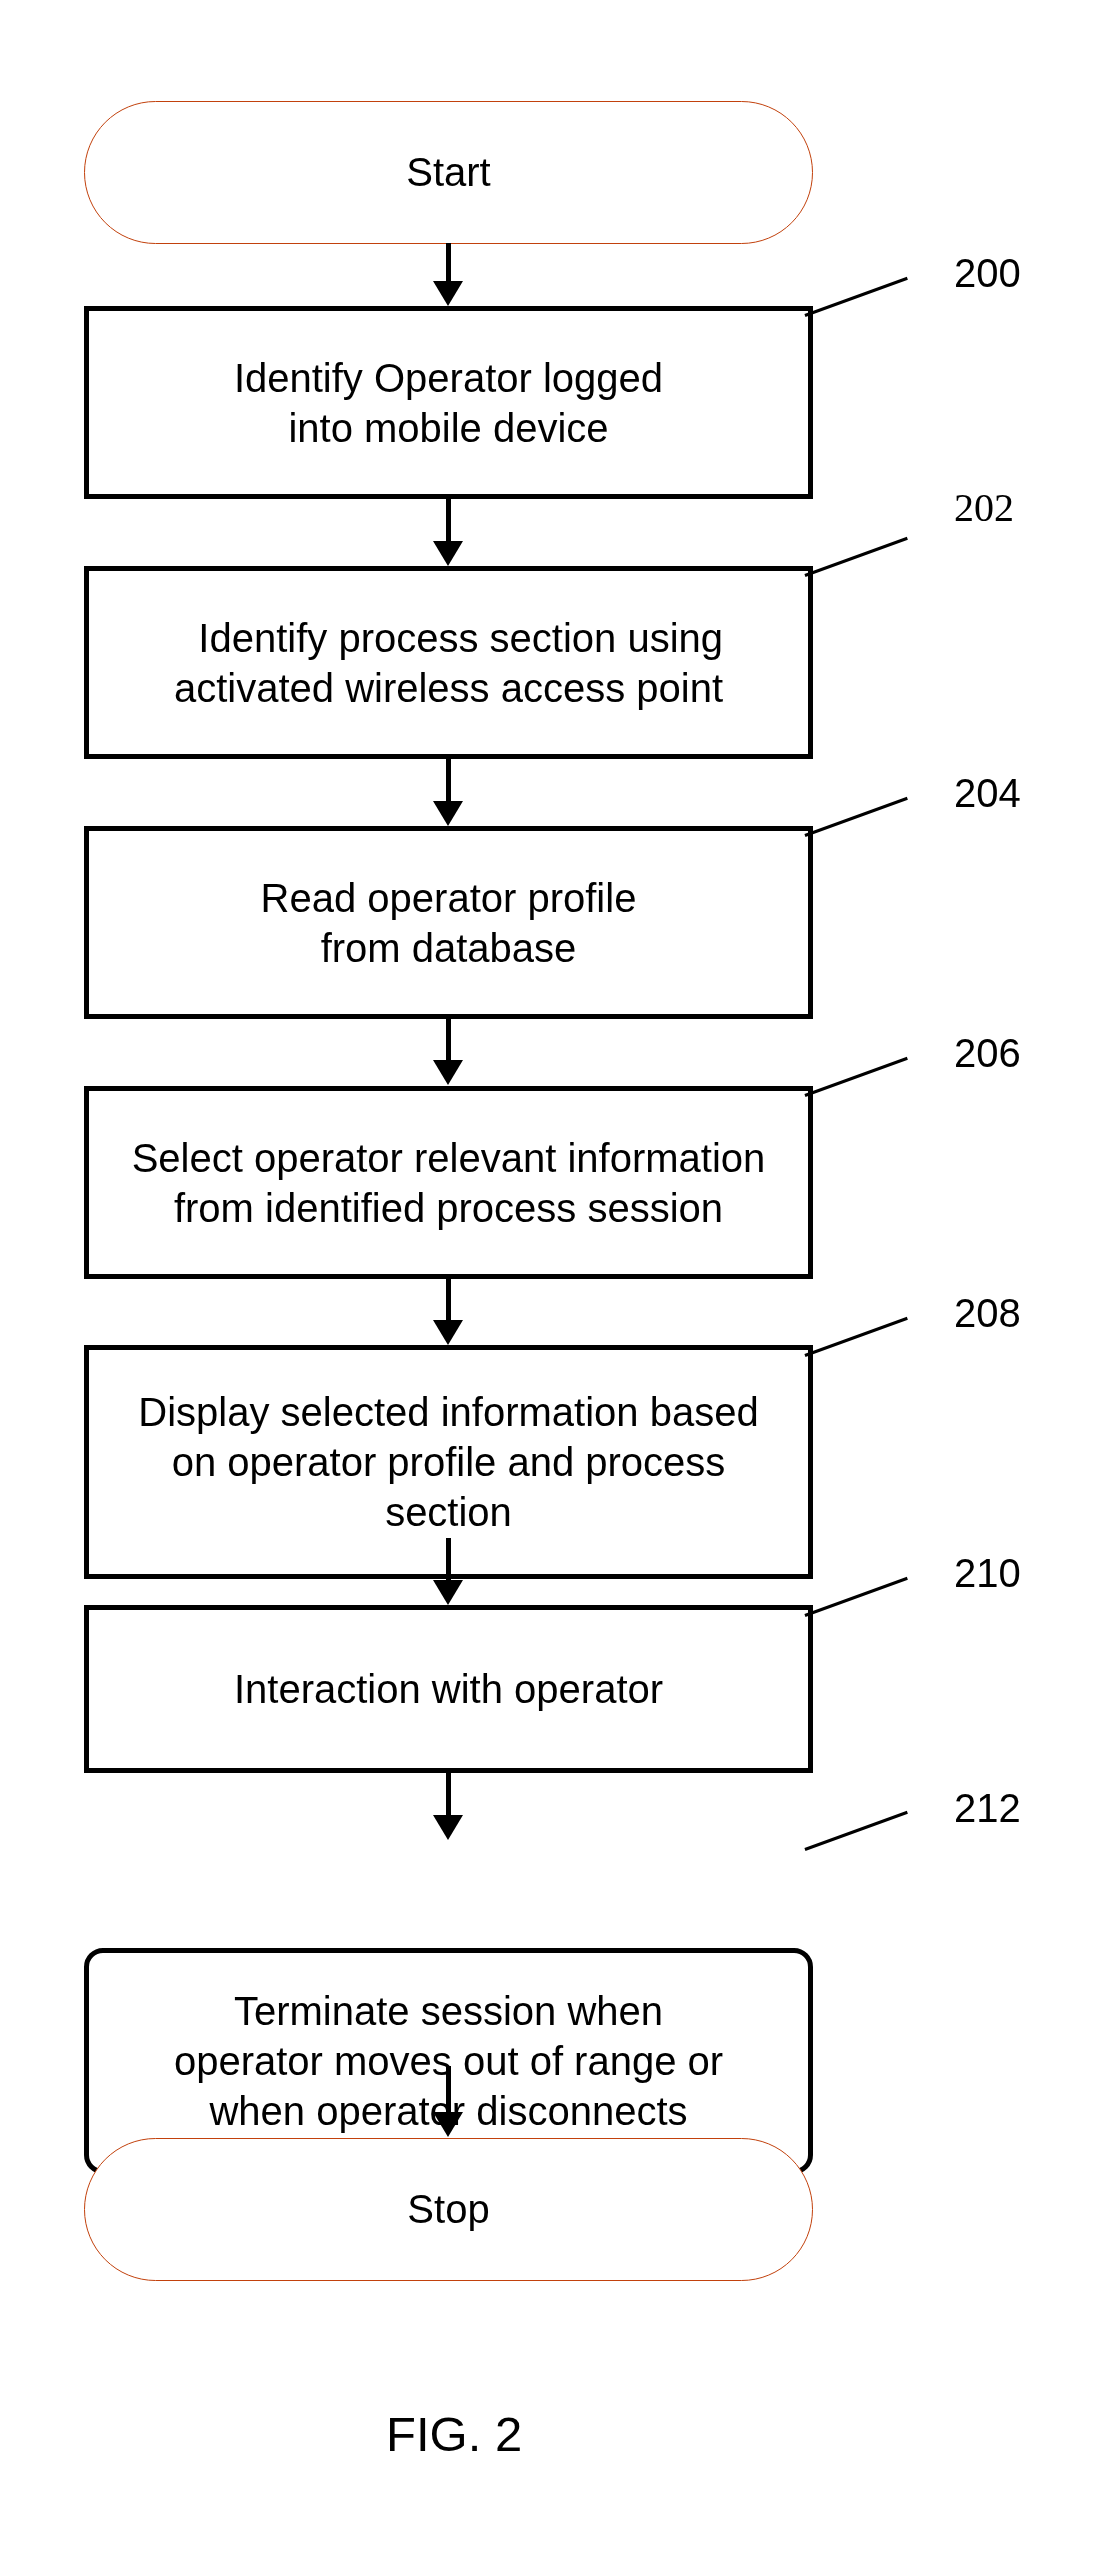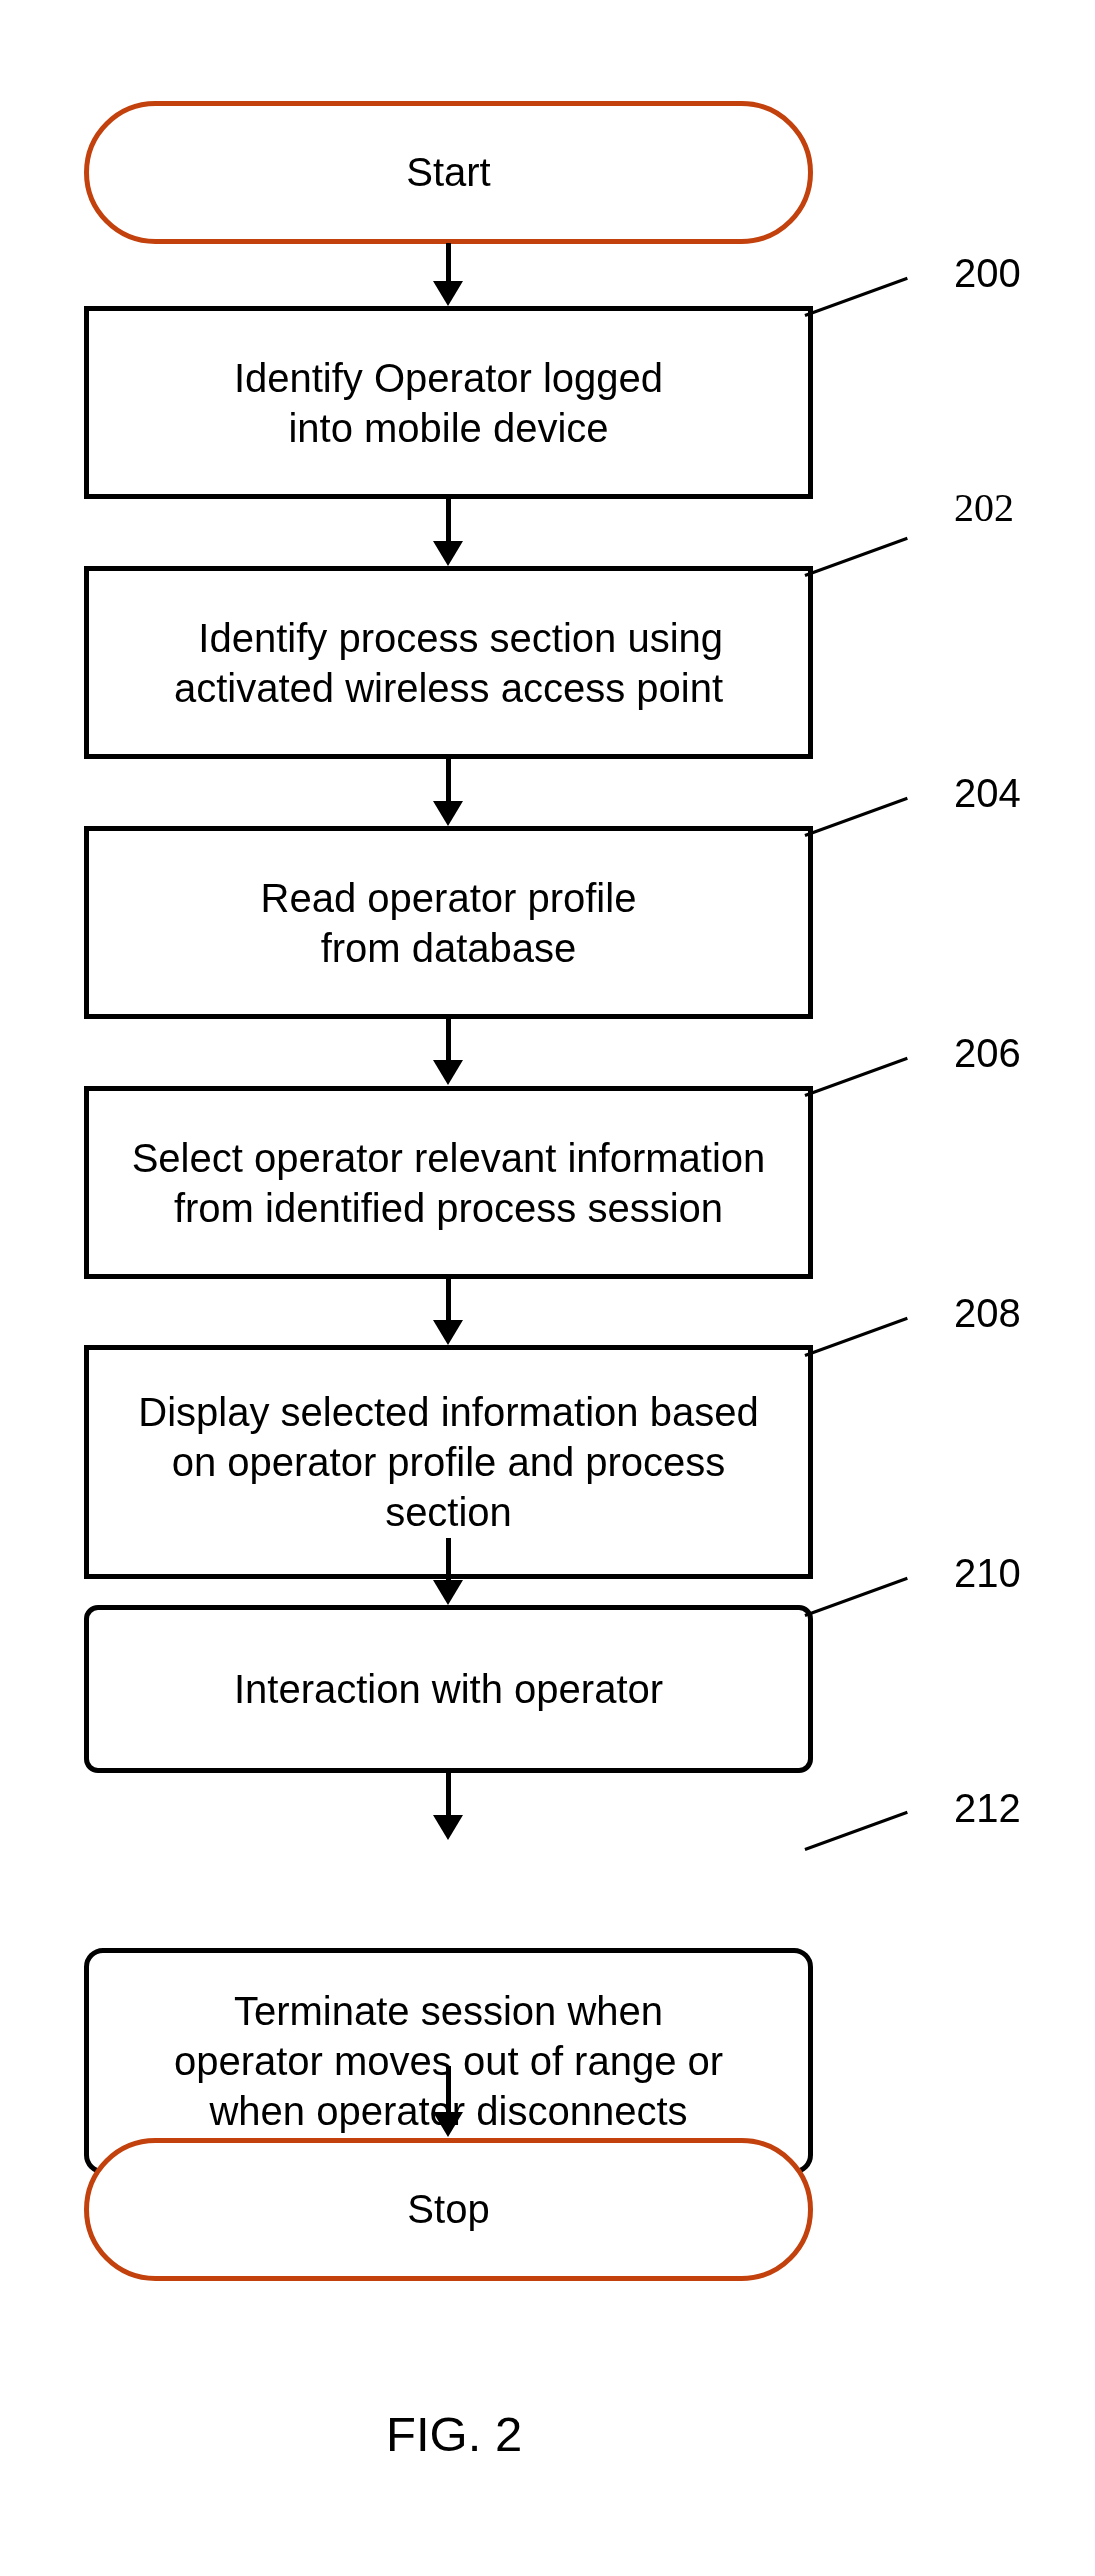--- a/index.html
+++ b/index.html
@@ -9,21 +9,21 @@
     background: #ffffff;
     font-family: Arial, Helvetica, sans-serif;
   }
   .canvas {
     position: relative;
     width: 1096px;
     height: 2576px;
   }
   .terminator {
     position: absolute;
-    border: 5px solid #c2410c;
+    border: 1px solid #c2410c;
     border-radius: 837px;
     display: flex;
     align-items: center;
     justify-content: center;
     font-size: 40px;
     font-weight: 400;
     background: #fff;
   }
   .process {
     position: absolute;
@@ -124,21 +124,21 @@
   <div class="process" style="left:84px; top:1345px; width:729px; height:234px;">
     <span style="white-space:pre-line;">Display selected information based
 on operator profile and process section</span>
   </div>
   <div class="leader" style="left:805px; top:1354px; width:109px; transform:rotate(-20deg);"></div>
   <span class="ref-label" style="left:922px; top:1291px;">208</span>
 
   <div class="arrow-line" style="left:446px; top:1538px; height:46px;"></div>
   <div class="arrow-head" style="left:433px; top:1580px;"></div>
 
-  <div class="process" style="left:84px; top:1605px; width:729px; height:168px;border-radius:14px;">
+  <div class="process" style="left:84px; top:1605px; width:729px; height:168px;">
     <span style="white-space:pre-line;">Interaction with operator</span>
   </div>
   <div class="leader" style="left:805px; top:1614px; width:109px; transform:rotate(-20deg);"></div>
   <span class="ref-label" style="left:922px; top:1551px;">210</span>
 
   <div class="arrow-line" style="left:446px; top:1773px; height:46px;"></div>
   <div class="arrow-head" style="left:433px; top:1815px;"></div>
 
   <div class="process" style="left:84px; top:1948px; width:729px; height:226px;border-radius:19px;">
     <span style="white-space:pre-line;">Terminate session when

